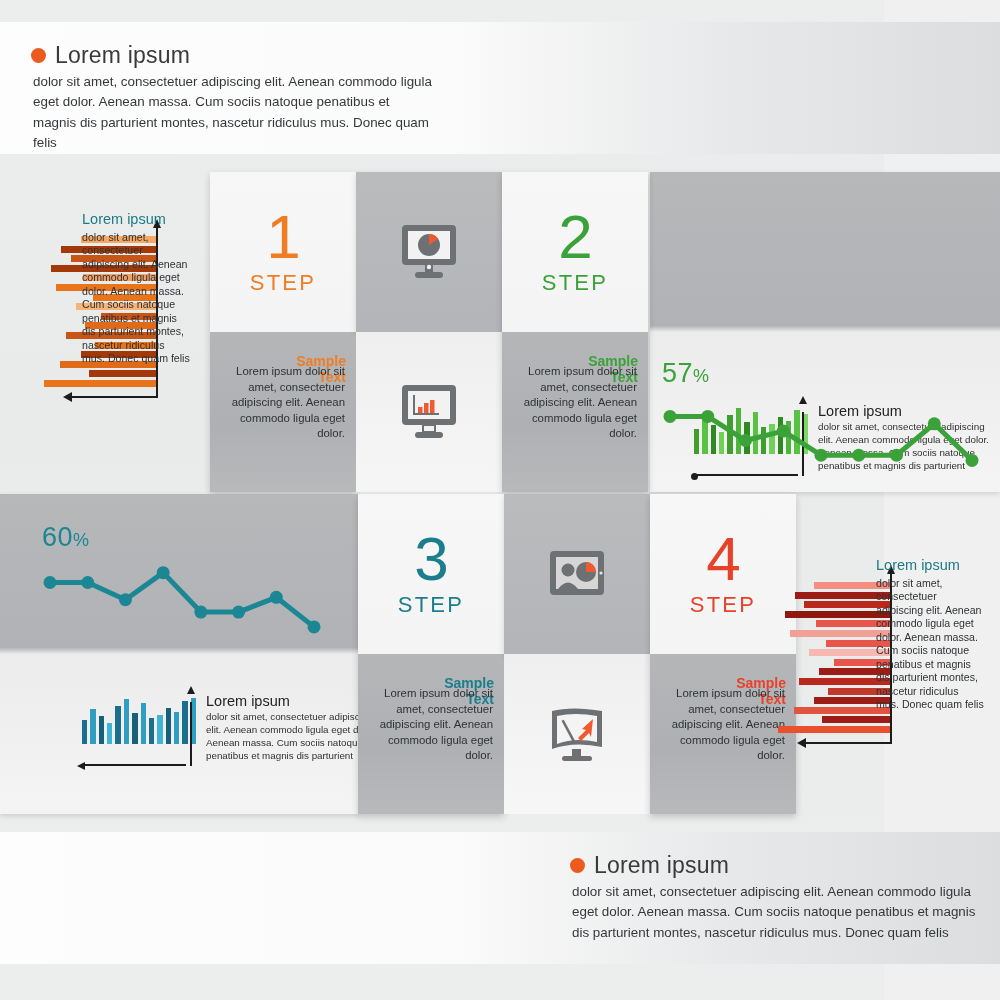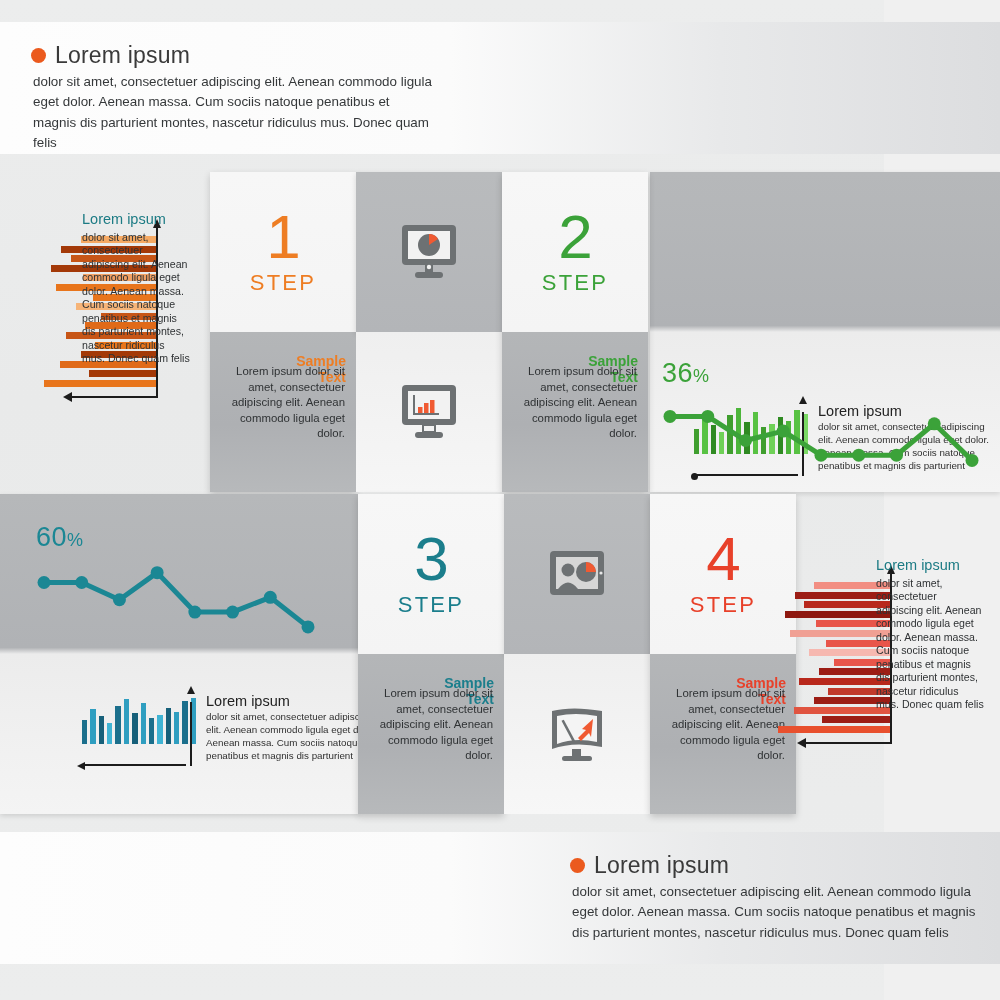--- a/index.html
+++ b/index.html
@@ -239,21 +239,21 @@
         <div style="position:absolute;left:1px;bottom:-7.5px;width:7px;height:7px;border-radius:50%;background:#1c1c1c;"></div>
       </div>
       <div style="margin-top:-4px;">
         <div class="mc-title">Lorem ipsum</div>
         <div class="mc-text">dolor sit amet, consectetuer adipiscing elit. Aenean commodo ligula eget dolor. Aenean massa. Cum sociis natoque penatibus et magnis dis parturient</div>
       </div>
     </div>
 
     <div class="linechart" style="left:650px; top:190px; width:350px; height:130px;">
       <div class="pct" style="left:12px; top:-4px; color:#3ba239;">
-        <span>36</span><small>%</small>
+        <span>57</span><small>%</small>
       </div>
       <svg id="greenLine" width="350" height="130" viewBox="0 0 350 130" style="position:absolute;left:0;top:0;">
           <path d="M20 54.46153846153846 L57.75 54.46153846153846 L95.5 78.52307692307693 L133.25 69.1076923076923 L171 93.16923076923077 L208.75 93.16923076923077 L246.5 93.16923076923077 L284.25 61.78461538461538 L322 98.4 " fill="none" stroke="#3ba239" stroke-width="5" stroke-linejoin="round" stroke-linecap="round"></path>
           <circle cx="20" cy="54.46153846153846" r="6.5" fill="#3ba239"></circle>
           <circle cx="57.75" cy="54.46153846153846" r="6.5" fill="#3ba239"></circle>
           <circle cx="95.5" cy="78.52307692307693" r="6.5" fill="#3ba239"></circle>
           <circle cx="133.25" cy="69.1076923076923" r="6.5" fill="#3ba239"></circle>
           <circle cx="171" cy="93.16923076923077" r="6.5" fill="#3ba239"></circle>
           <circle cx="208.75" cy="93.16923076923077" r="6.5" fill="#3ba239"></circle>
           <circle cx="246.5" cy="93.16923076923077" r="6.5" fill="#3ba239"></circle>
@@ -261,21 +261,21 @@
           <circle cx="322" cy="98.4" r="6.5" fill="#3ba239"></circle>
         </svg>
     </div>
 
   </div>
 
   <div class="row row-bot">
 
     <div class="wide-grey bl"></div>
 
-    <div class="linechart" style="left:12px; top:26px; width:330px; height:130px;">
+    <div class="linechart" style="left:18px; top:26px; width:330px; height:130px;">
       <div class="pct" style="left:24px; top:2px; color:#1b8794;">
         <span>60</span><small>%</small>
       </div>
       <svg id="tealLine" width="330" height="130" viewBox="0 0 330 130" style="position:absolute;left:0;top:0;">
           <path d="M32 62.5 L69.71428571428572 62.5 L107.42857142857143 79.76666666666667 L145.14285714285714 52.63333333333334 L182.85714285714286 92.1 L220.57142857142858 92.1 L258.2857142857143 77.3 L296 106.9 " fill="none" stroke="#1b8794" stroke-width="5" stroke-linejoin="round" stroke-linecap="round"></path>
           <circle cx="32" cy="62.5" r="6.5" fill="#1b8794"></circle>
           <circle cx="69.71428571428572" cy="62.5" r="6.5" fill="#1b8794"></circle>
           <circle cx="107.42857142857143" cy="79.76666666666667" r="6.5" fill="#1b8794"></circle>
           <circle cx="145.14285714285714" cy="52.63333333333334" r="6.5" fill="#1b8794"></circle>
           <circle cx="182.85714285714286" cy="92.1" r="6.5" fill="#1b8794"></circle>

